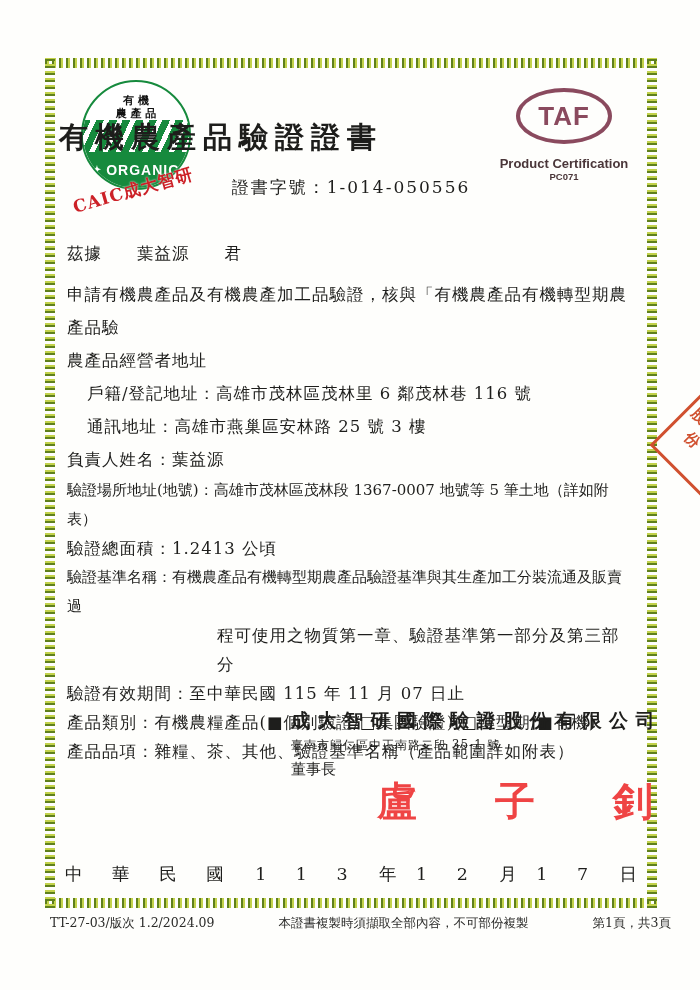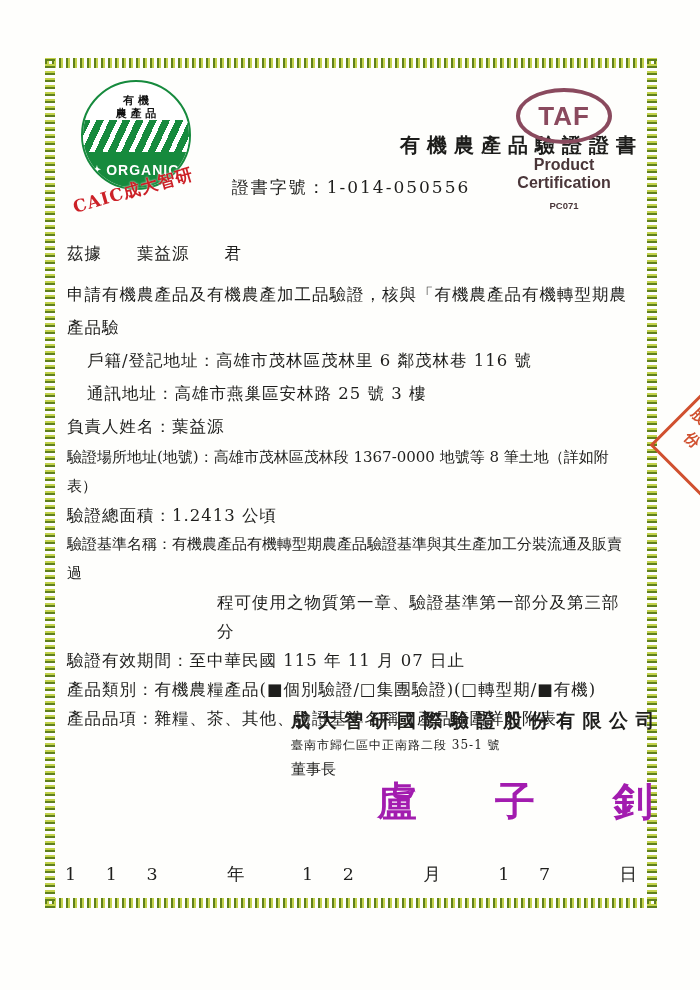--- a/index.html
+++ b/index.html
@@ -32,24 +32,24 @@
   .org-caic{position:absolute;left:-4px;bottom:2px;color:#cc2127;font-weight:bold;
     font-size:17px;transform:rotate(-16deg);letter-spacing:1px;white-space:nowrap;
     text-shadow:0 0 2px #fff;}
 
   
   .taf-logo{position:absolute;right:14px;top:16px;width:130px;text-align:center;
     font-family:"Liberation Sans",sans-serif;}
   .taf-oval{width:88px;height:48px;margin:0 auto;border:4px solid #8a4a5e;border-radius:50%;
     display:flex;align-items:center;justify-content:center;color:#8a4a5e;
     font-weight:bold;font-size:26px;letter-spacing:1px;}
-  .taf-cap1{margin-top:12px;font-size:16px;font-weight:bold;color:#4a3639;}
-  .taf-cap2{margin-top:8px;font-size:9.5px;font-weight:bold;color:#4a3639;}
+  .taf-cap1{margin-top:12px;font-size:13px;font-weight:bold;color:#4a3639;}
+  .taf-cap2{font-size:9.5px;font-weight:bold;color:#4a3639;}
 
-  .title{position:absolute;left:0;right:0;top:60px;text-align:right;font-size:20px;
+  .title{position:absolute;left:0;right:0;top:46px;text-align:left;font-size:29px;
     font-weight:bold;letter-spacing:7px;color:#1d1d1b;}
   .cert-no{position:absolute;left:0;right:0;top:104px;text-align:center;font-size:17px;
     letter-spacing:2px;}
 
   
   .body-lines{position:absolute;left:8px;right:10px;top:165px;font-size:16.5px;letter-spacing:1px;}
   .ln{line-height:33px;}
   .mb{margin-bottom:8px;}
   .ind{padding-left:20px;}
   .tight{line-height:29px;}
@@ -111,49 +111,56 @@
 
       <div class="taf-logo">
         <div class="taf-oval">TAF</div>
         <div class="taf-cap1">Product Certification</div>
         <div class="taf-cap2">PC071</div>
       </div>
 
       <div class="body-lines">
         <div class="ln mb">茲據　　葉益源　　君</div>
         <div class="ln">申請有機農產品及有機農產加工品驗證，核與「有機農產品有機轉型期農產品驗</div>
+        <div class="ln">農產品經營者地址</div>
         <div class="ln ind">戶籍/登記地址：高雄市茂林區茂林里 6 鄰茂林巷 116 號</div>
         <div class="ln ind">通訊地址：高雄市燕巢區安林路 25 號 3 樓</div>
         <div class="ln">負責人姓名：葉益源</div>
-        <div class="ln tight small">驗證場所地址(地號)：高雄市茂林區茂林段 1367-0000 地號等 8 筆土地（詳如附表）</div>
+        <div class="ln tight small">驗證場所地址(地號)：高雄市茂林區茂林段 1367-0007 地號等 5 筆土地（詳如附表）</div>
         <div class="ln tight">驗證總面積：1.2413 公頃</div>
         <div class="ln tight small">驗證基準名稱：有機農產品有機轉型期農產品驗證基準與其生產加工分裝流通及販賣過</div>
         <div class="ln tight deep">程可使用之物質第一章、驗證基準第一部分及第三部分</div>
         <div class="ln tight">驗證有效期間：至中華民國 115 年 11 月 07 日止</div>
         <div class="ln tight">產品類別：有機農糧產品(■個別驗證/□集團驗證)(□轉型期/■有機)</div>
         <div class="ln tight">產品品項：雜糧、茶、其他、驗證基準名稱（產品範圍詳如附表）</div>
       </div>
 
       <div class="issuer">
         <div class="issuer-company">成大智研國際驗證股份有限公司</div>
         <div class="issuer-address">臺南市歸仁區中正南路二段 35-1 號</div>
         <div class="issuer-role">董事長</div>
       </div>
-      <div class="signature" style="color:#a21caf">盧 子 釗</div>
+      <div class="signature" style="color:#ef4444">盧 子 釗</div>
 
       <div class="date-row">
+        <span class="date-seg">中 華 民 國</span>
         <span class="date-seg">1 1 3</span>
         <span>年</span>
         <span class="date-seg">1 2</span>
         <span>月</span>
         <span class="date-seg">1 7</span>
         <span>日</span>
       </div>
     </div>
   </div>
 
   <div class="stamp">
 
     <span class="stamp-ch2">股</span>
     <span class="stamp-ch3">份</span>
   </div>
 
+  <div class="footer">
+    <span>TT-27-03/版次 1.2/2024.09</span>
+    <span>本證書複製時須擷取全部內容，不可部份複製</span>
+    <span>第1頁，共3頁</span>
+  </div>
 </div>
 
 </body></html>

